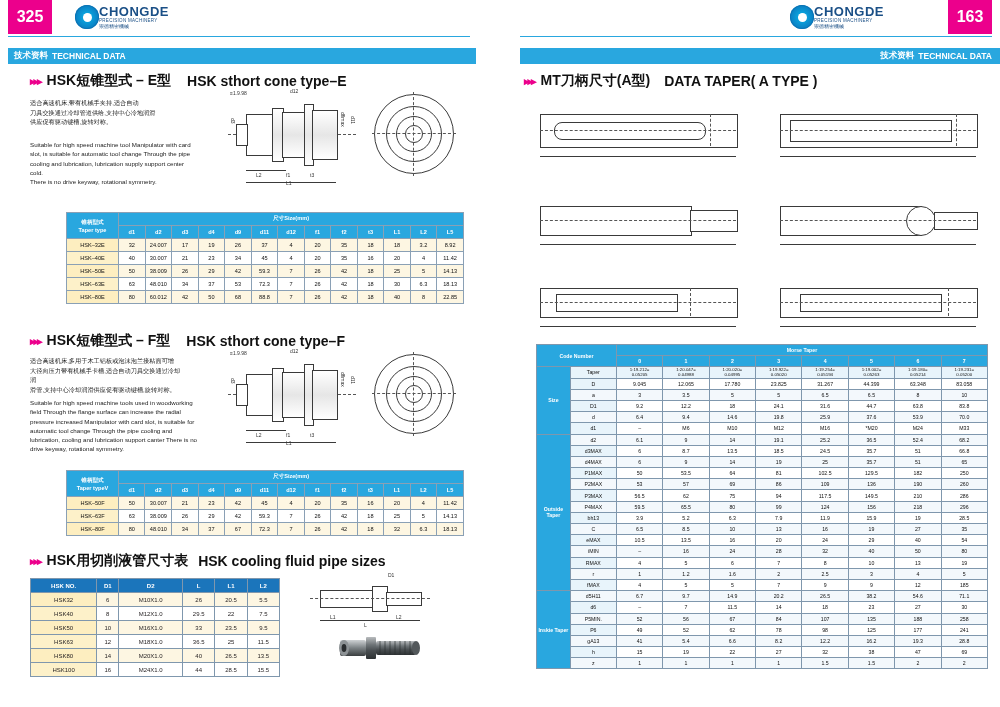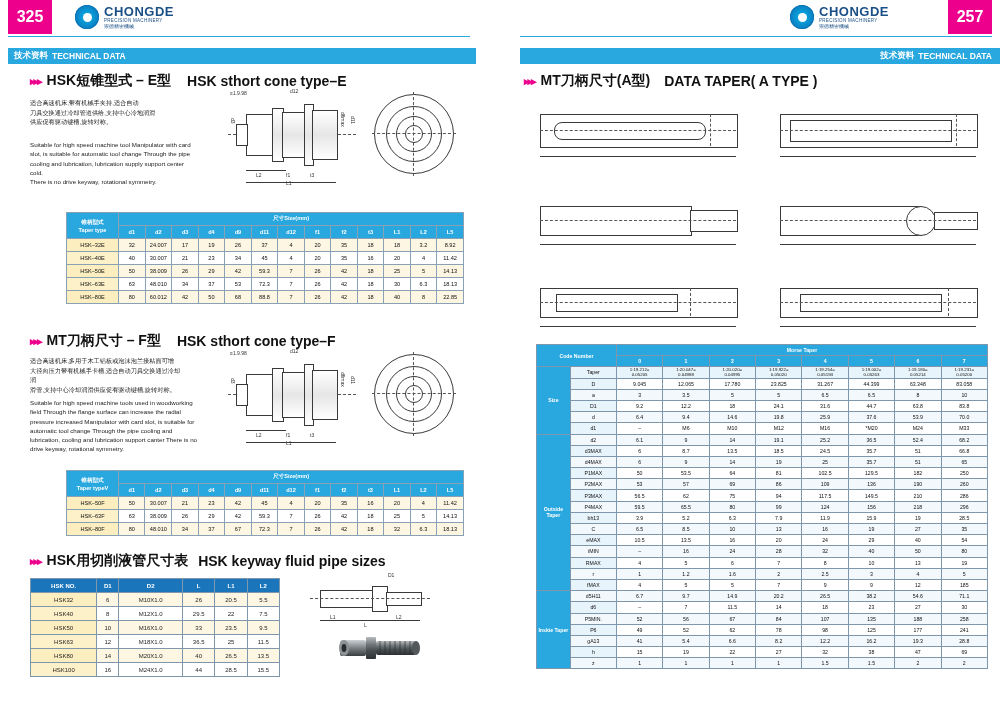--- a/index.html
+++ b/index.html
@@ -19,21 +19,21 @@
   .rightpage{position:absolute;left:500px;top:0;width:500px;height:707px;background:#fff;}
 
   
   .pagenum{
     position:absolute;top:0;width:44px;height:34px;
     background:#ec008c;color:#fff;font-size:16px;font-weight:bold;
     display:flex;align-items:center;justify-content:center;
   }
   .pagenum.left{left:8px;}
   .pagenum.right{right:8px;}
-  .logo{position:absolute;display:flex;align-items:center;gap:5px;top:5px;}
+  .logo{position:absolute;display:flex;align-items:center;top:5px;}
   .logo .gear{
     width:24px;height:24px;border-radius:50%;
     background:radial-gradient(circle at 50% 50%, #fff 18%, #0aa3dd 22%, #0a86c8 60%, #0f6fae 100%);
     position:relative;
     box-shadow:0 0 0 1px #0b74b5 inset;
   }
   .logo .gear:before{
     content:"";position:absolute;left:50%;top:50%;width:9px;height:9px;margin:-4.5px 0 0 -4.5px;
     background:#fff;border-radius:50%;
   }
@@ -270,21 +270,21 @@
             <td>18</td>
             <td>40</td>
             <td>8</td>
             <td>22.85</td>
           </tr>
         </tbody>
     </table>
 
     <div class="sec-title" style="left:30px;top:332px;">
       <span class="chev">▸▸▸</span>
-      <span class="t">MT刀柄尺寸 – F型</span>
+      <span class="t">HSK短锥型式 – F型</span>
       <span class="t" style="margin-left:10px;">HSK sthort cone type–F</span>
     </div>
 
     <div class="body-cn" style="left:30px;top:356px;width:155px;white-space:pre-line;">适合高速机床,多用于木工铝板或泡沫泡兰接粘面可增
 大径向压力带有机械手卡槽,适合自动刀具交换通过冷却润
 滑管,支持中心冷却润滑供应促有驱动键槽,旋转对称。</div>
     <div class="body-en" style="left:30px;top:398px;width:170px;white-space:pre-line;">Suitable for high speed machine tools used in woodworking field  Through the flange surface can increase the radial pressure increased  Manipulator with card slot, is suitable for automatic tool change Through the pipe cooling and lubrication, cooling and lubrication support canter There is no drive keyway, rotational symmetry.</div>
 
     <div class="draw" style="left:228px;top:348px;width:130px;height:100px;">
       <div class="dimtxt" style="left:2px;top:2px;">≡1.9.98</div>
@@ -389,21 +389,21 @@
             <td>32</td>
             <td>6.3</td>
             <td>18.13</td>
           </tr>
         </tbody>
     </table>
 
     <div class="sec-title" style="left:30px;top:552px;">
       <span class="chev">▸▸▸</span>
       <span class="t">HSK用切削液管尺寸表</span>
-      <span class="t" style="margin-left:4px;">HSK keyway fluid pipe sizes</span>
+      <span class="t" style="margin-left:4px;">HSK cooling fluid pipe sizes</span>
     </div>
 
     <table class="tbl2" style="left:30px;top:578px;width:250px;">
       <thead>
           <tr id="t3cols">
             <th>HSK NO.</th>
             <th>D1</th>
             <th>D2</th>
             <th>L</th>
             <th>L1</th>
@@ -504,21 +504,21 @@
         <ellipse cx="78" cy="18" rx="4" ry="7" fill="#53585b"></ellipse>
         <ellipse cx="6" cy="18" rx="5" ry="8" fill="#8d9295"></ellipse>
         <ellipse cx="6" cy="18" rx="2.4" ry="4" fill="#2a2d2f"></ellipse>
       </svg>
     </div>
 
   </div>
 
   <div class="rightpage">
 
-    <div class="pagenum right">257</div>
+    <div class="pagenum right">163</div>
 
     <div class="logo" style="left:290px;">
       <div class="gear"></div>
       <div class="brand">
         <div class="en">CHONGDE</div>
         <div class="sub">PRECISION MACHINERY</div>
         <div class="cn">崇德精密機械</div>
       </div>
     </div>
 

